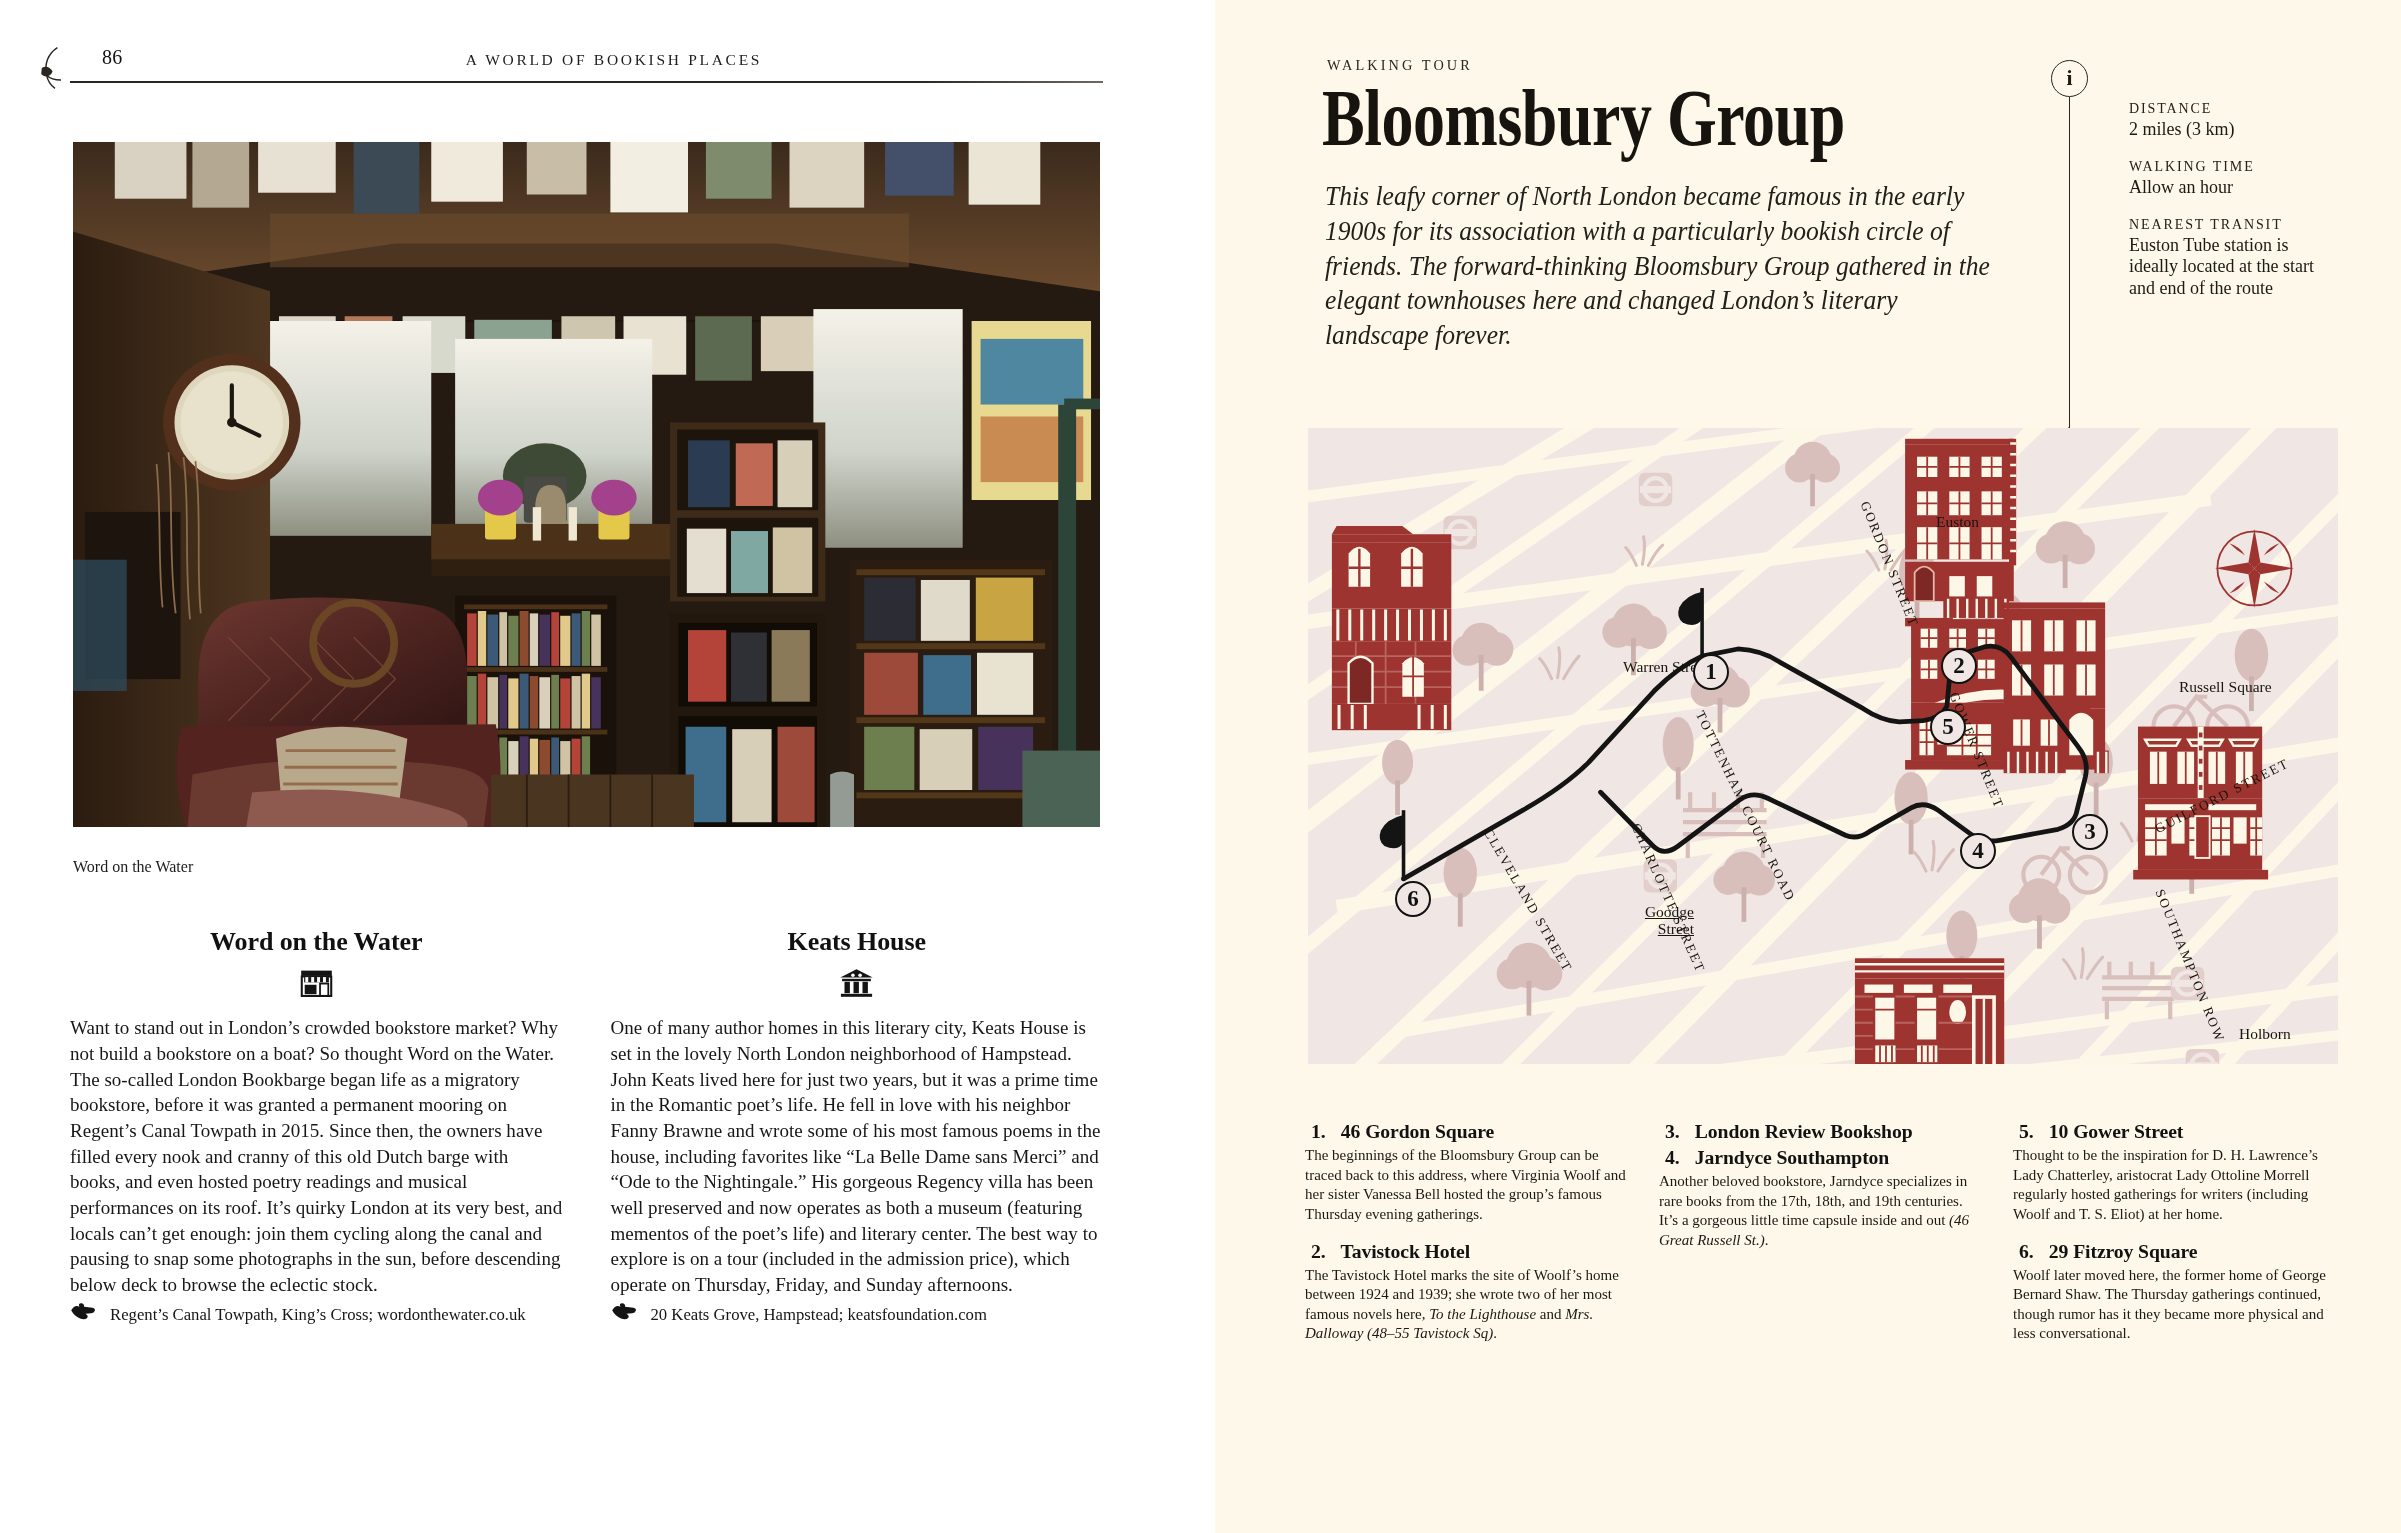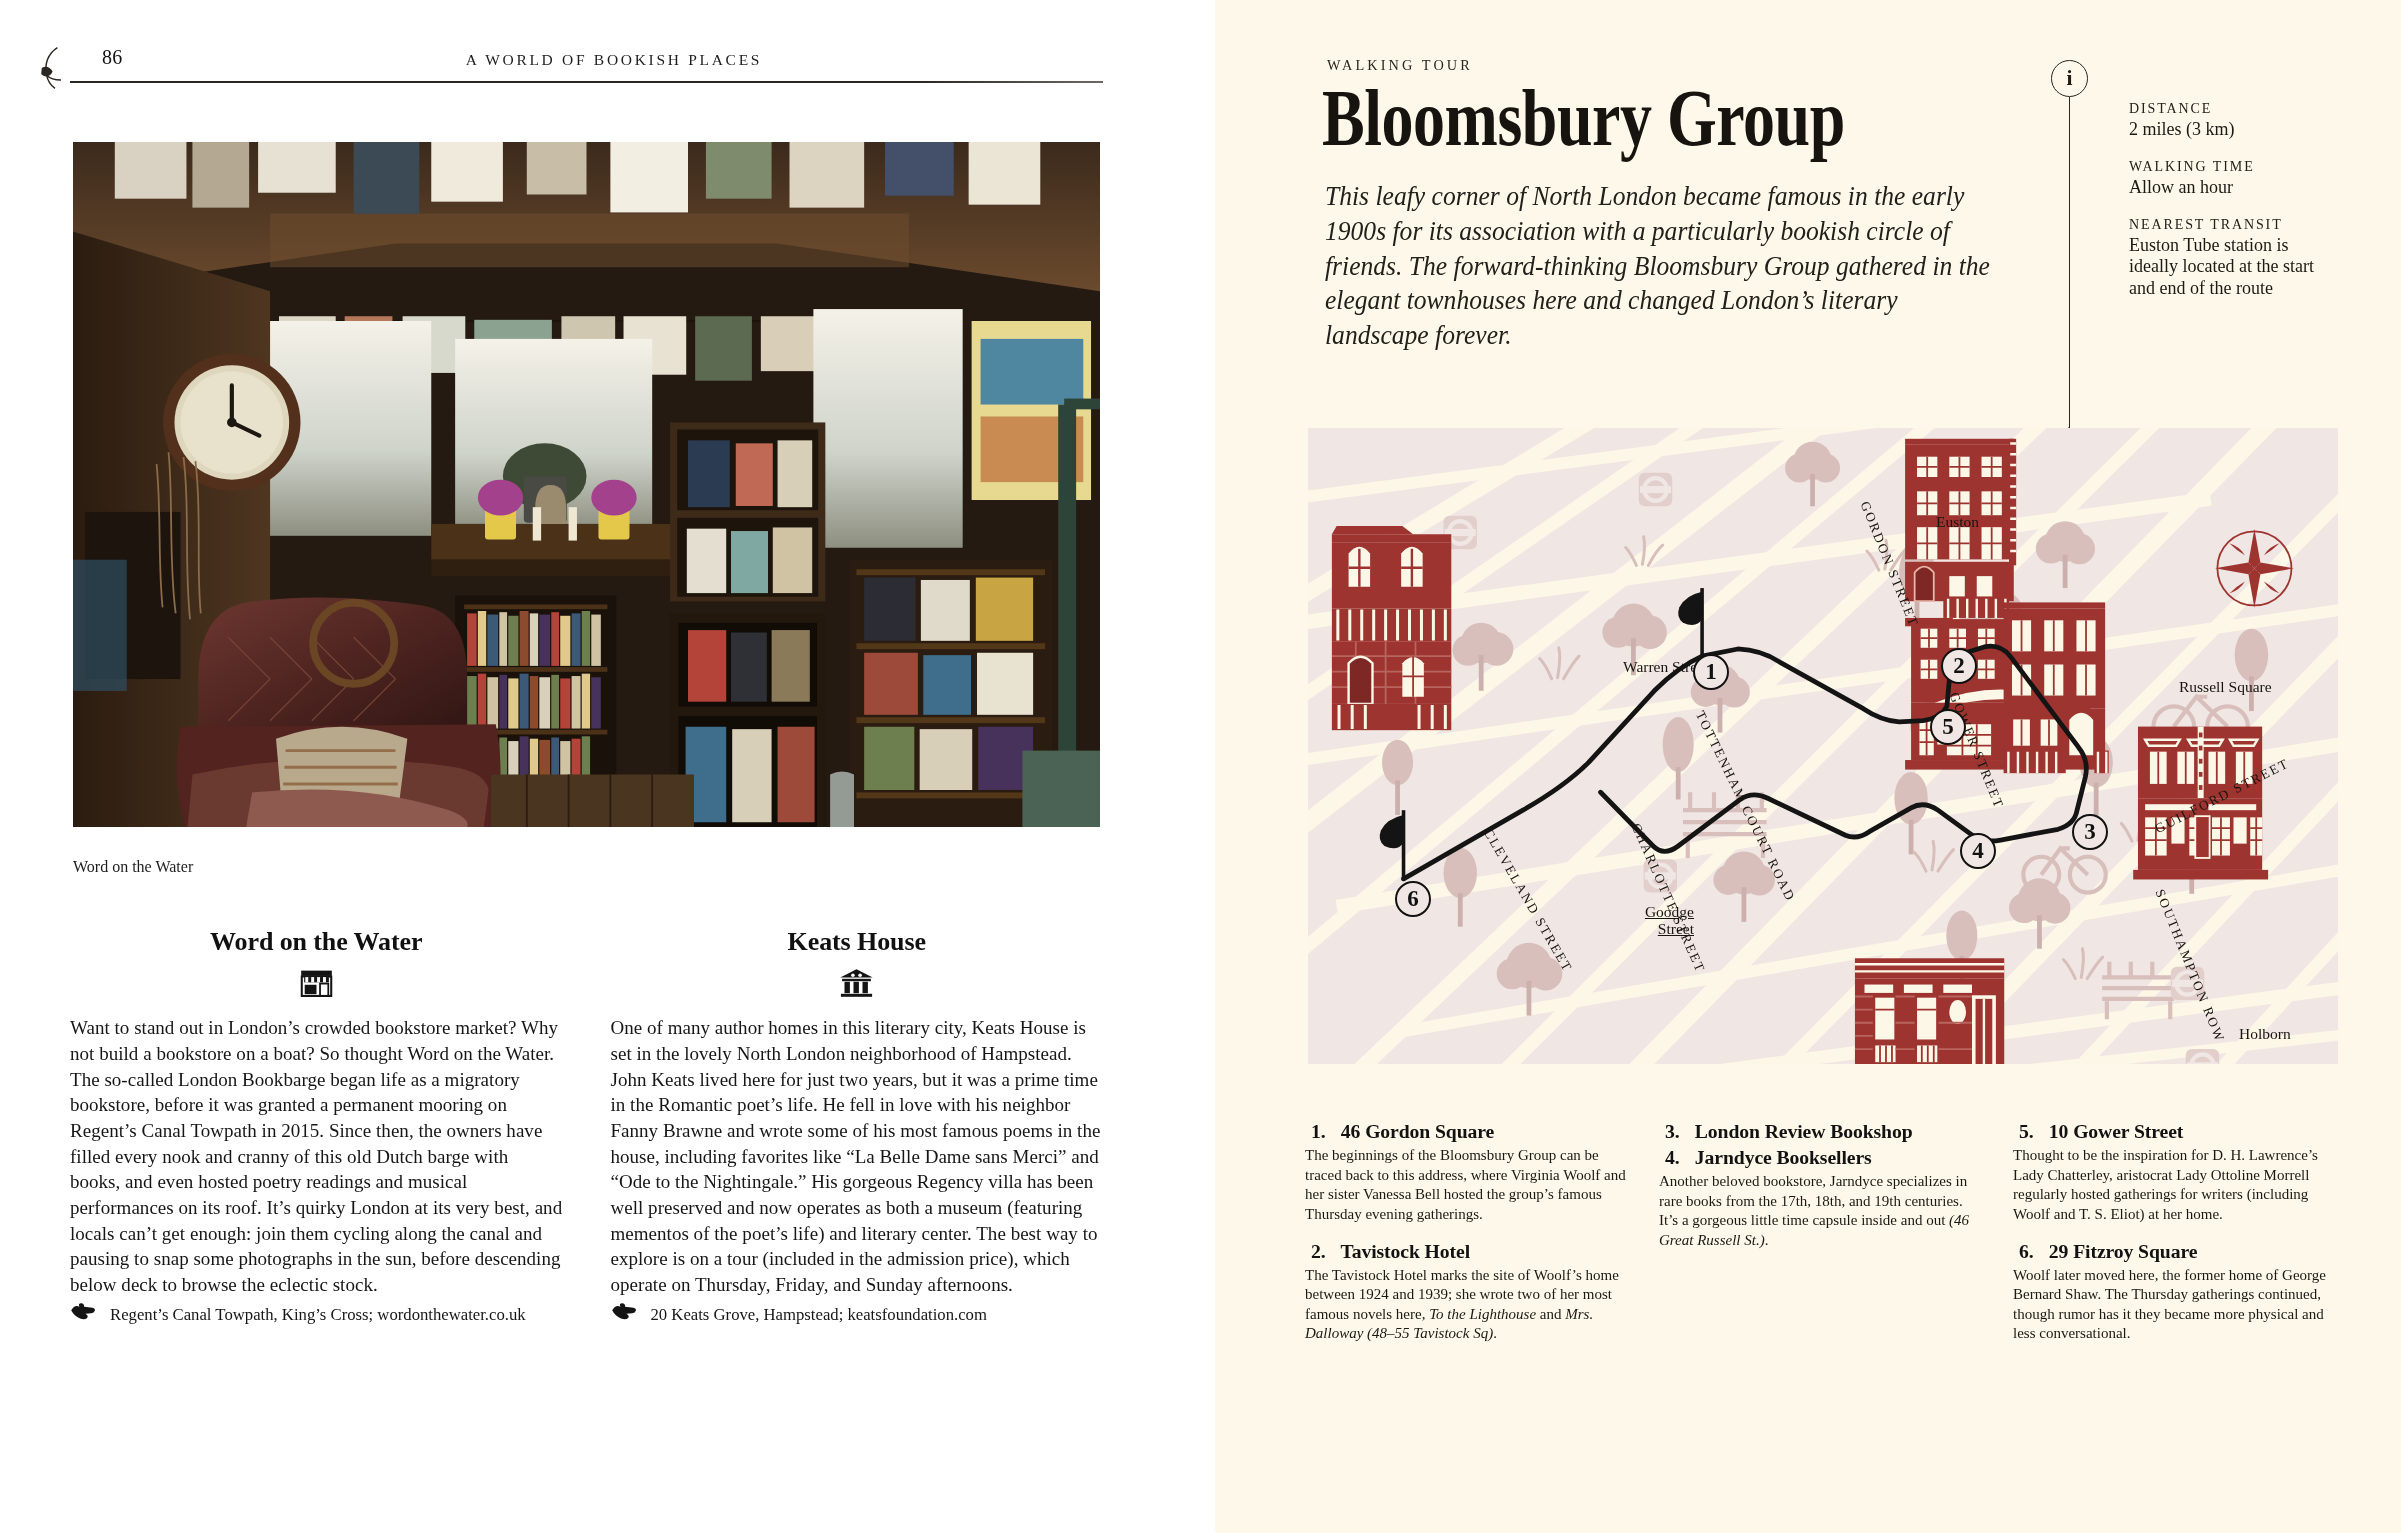--- a/index.html
+++ b/index.html
@@ -837,21 +837,21 @@
       <p class="e-body"><span>The Tavistock Hotel marks the site of Woolf’s home between 1924 and 1939; she wrote two of her most famous novels here, </span><i>To the Lighthouse</i><span> and </span><i>Mrs. Dalloway (48–55 Tavistock Sq)</i><span>.</span></p>
     </div>
 
     <div class="ecol">
       <p class="e-head">
         <span class="num">3.</span>
         <span>London Review Bookshop</span>
       </p>
       <p class="e-head">
         <span class="num">4.</span>
-        <span>Jarndyce Booksellers</span>
+        <span>Jarndyce Southampton</span>
       </p>
       <p class="e-body"><span>Another beloved bookstore, Jarndyce specializes in rare books from the 17th, 18th, and 19th centuries. It’s a gorgeous little time capsule inside and out </span><i>(46 Great Russell St.)</i><span>.</span></p>
     </div>
 
     <div class="ecol">
       <p class="e-head">
         <span class="num">5.</span>
         <span>10 Gower Street</span>
       </p>
       <p class="e-body">Thought to be the inspiration for D. H. Lawrence’s Lady Chatterley, aristocrat Lady Ottoline Morrell regularly hosted gatherings for writers (including Woolf and T. S. Eliot) at her home.</p>

